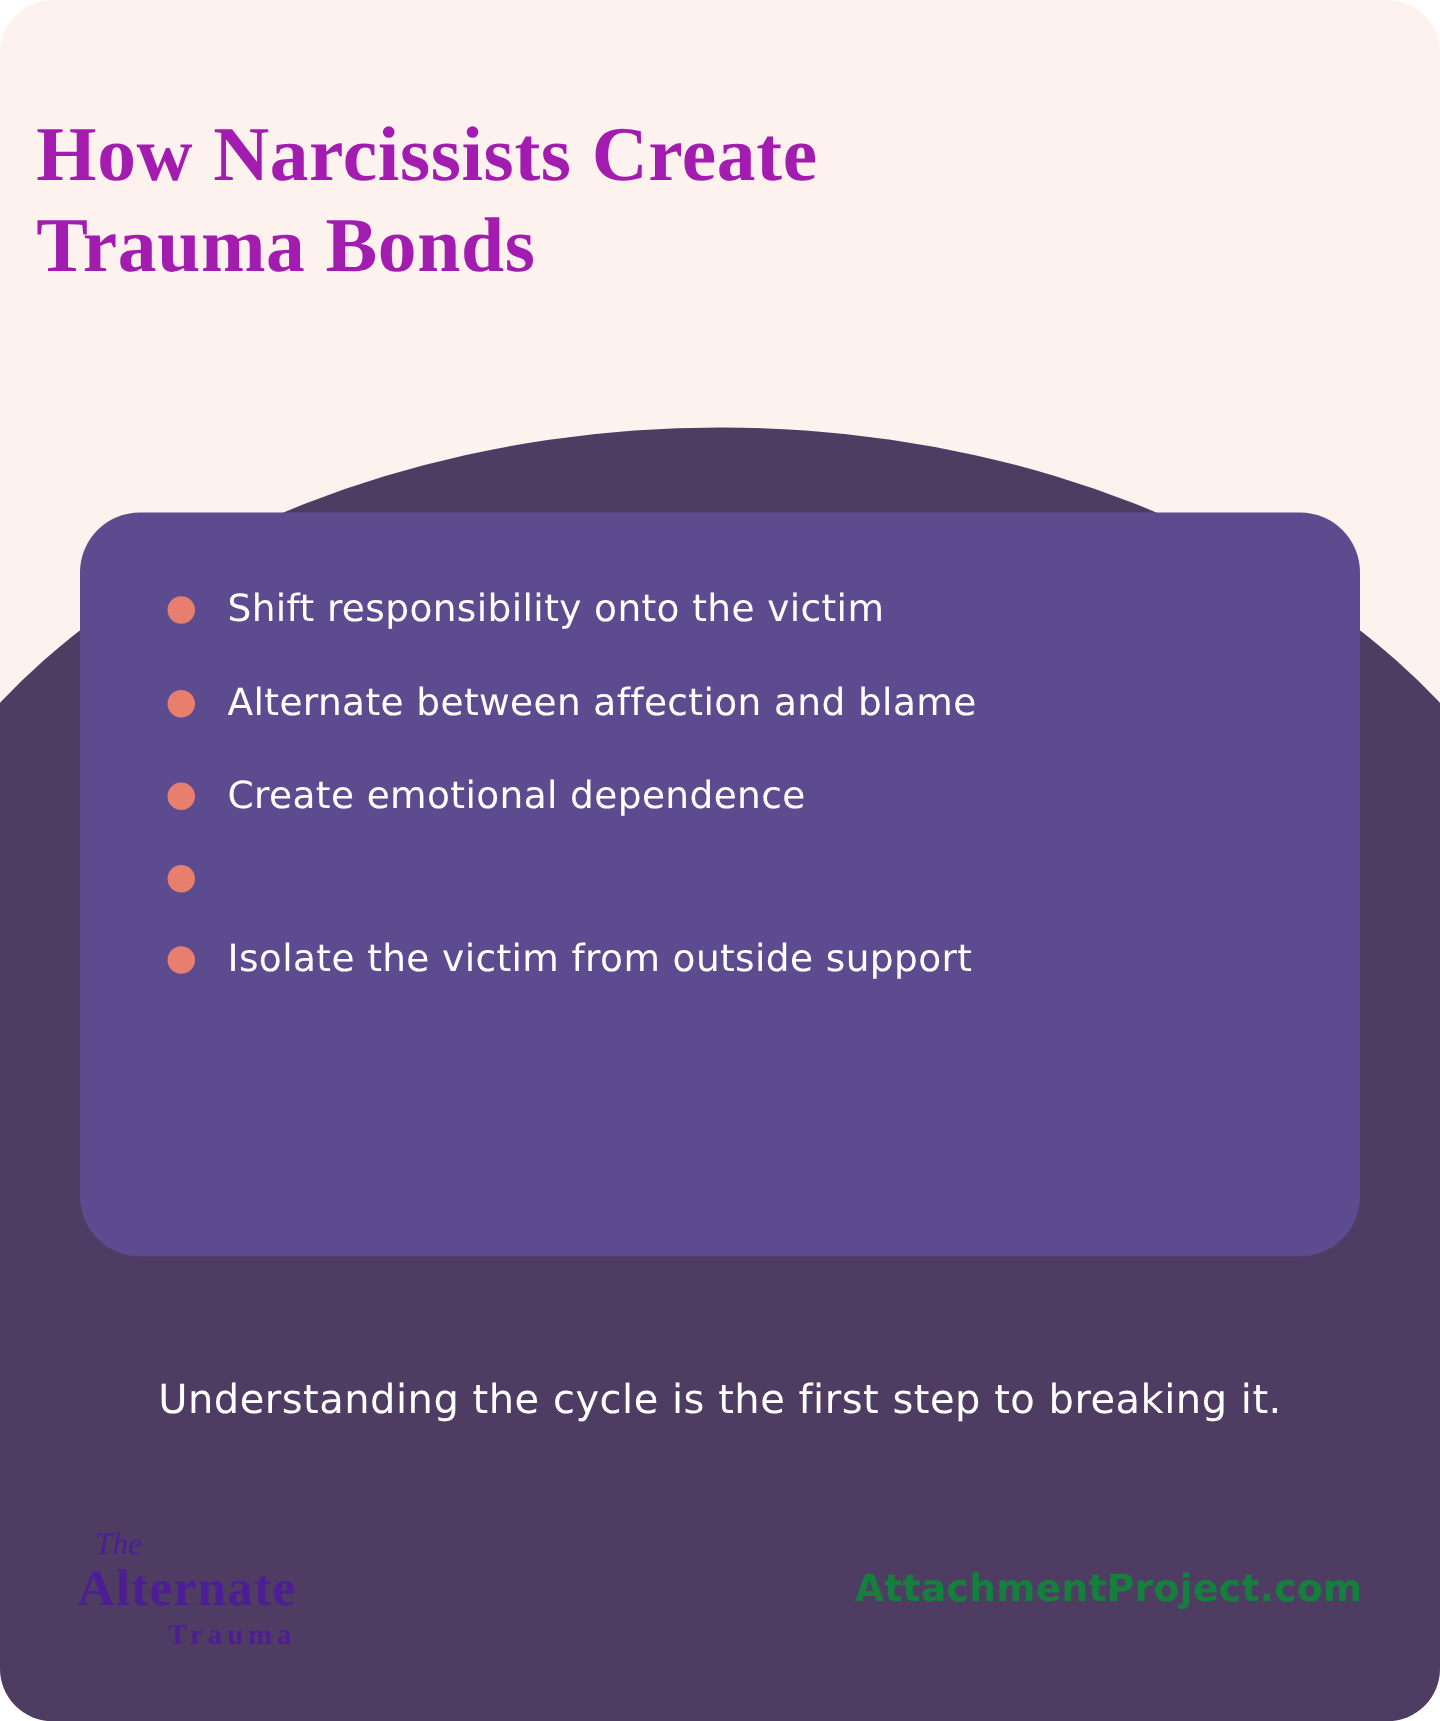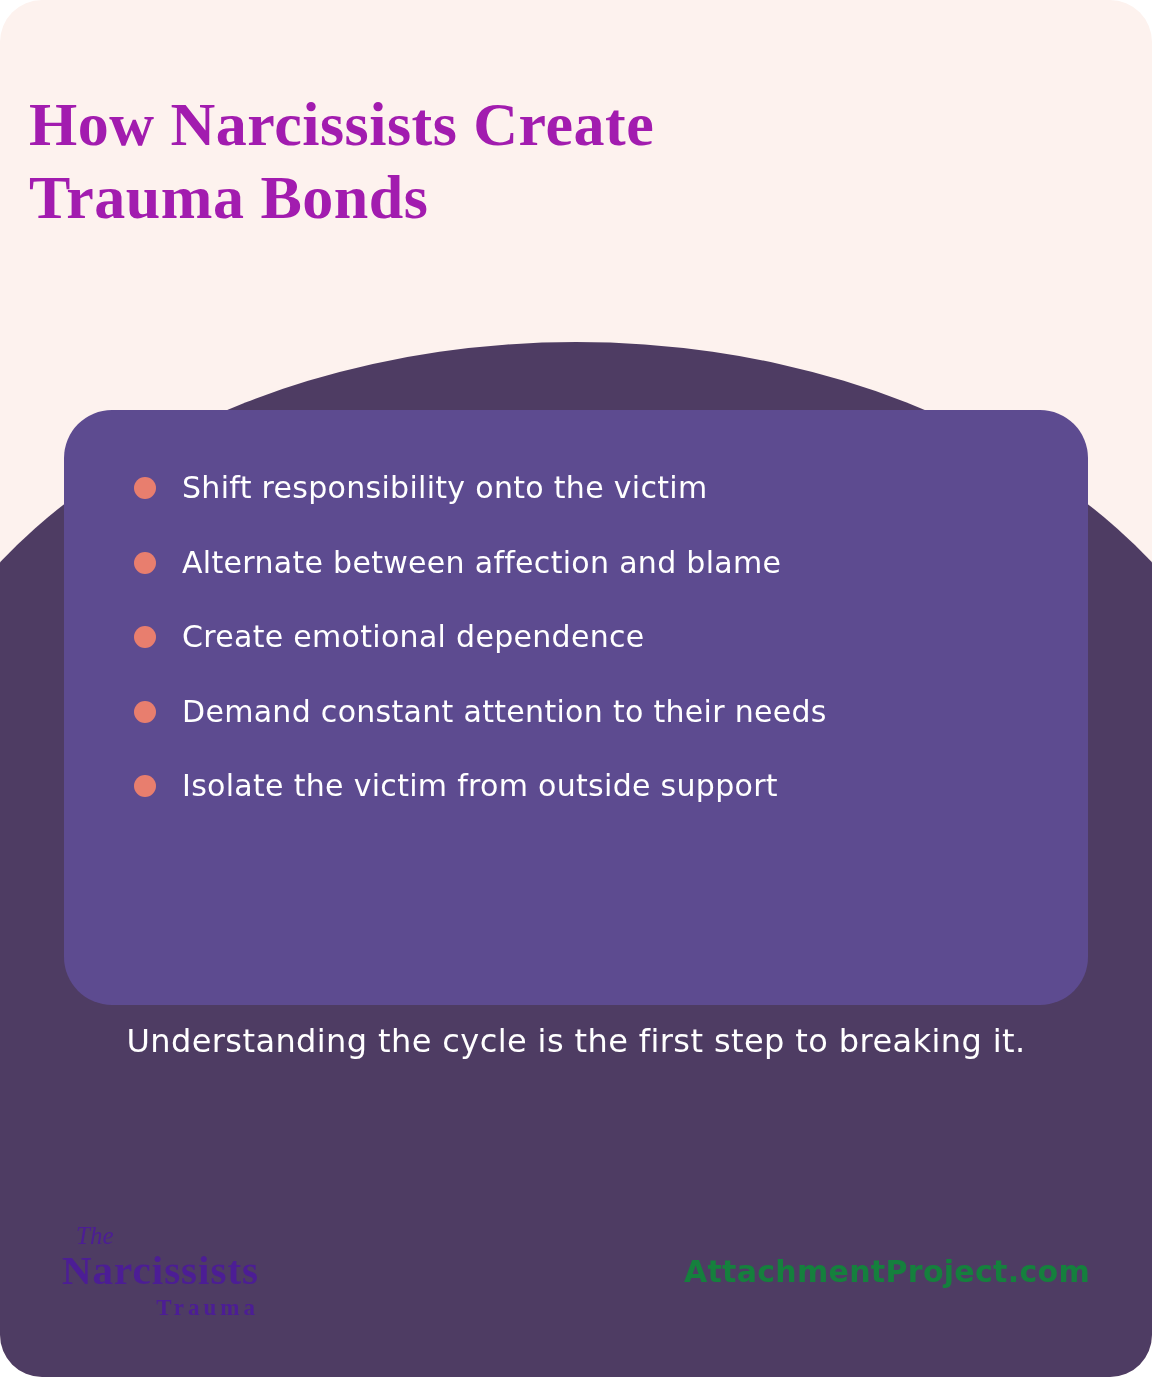--- a/index.html
+++ b/index.html
@@ -73,21 +73,21 @@
     border-radius: 50%;
     background: #e87e6e;
     flex-shrink: 0;
     margin-right: 26px;
   }
   .item-text { max-width: 740px; }
 
   
   .caption {
     position: absolute;
-    top: 1022px;
+    top: 1100px;
     left: 0;
     width: 100%;
     text-align: center;
     color: #ffffff;
     font-size: 32px;
     font-weight: 500;
     letter-spacing: 0.4px;
   }
 
   
@@ -152,32 +152,31 @@
     <div class="list-item">
       <span class="bullet"></span>
       <span class="item-text">Alternate between affection and blame</span>
     </div>
     <div class="list-item">
       <span class="bullet"></span>
       <span class="item-text">Create emotional dependence</span>
     </div>
     <div class="list-item">
       <span class="bullet"></span>
-      <span class="item-text">Demand constant attention to their needs</span>
     </div>
     <div class="list-item">
       <span class="bullet"></span>
       <span class="item-text">Isolate the victim from outside support</span>
     </div>
   </div>
 
   <div class="caption">Understanding the cycle is the first step to breaking it.</div>
 
   <div class="footer">
     <div class="logo">
       <div class="logo-the">The</div>
-      <div class="logo-attachment">Narcissists</div>
+      <div class="logo-attachment">Alternate</div>
       <div class="logo-project">Trauma</div>
     </div>
     <div class="website">AttachmentProject.com</div>
   </div>
 
 </div>
 
 </body></html>

